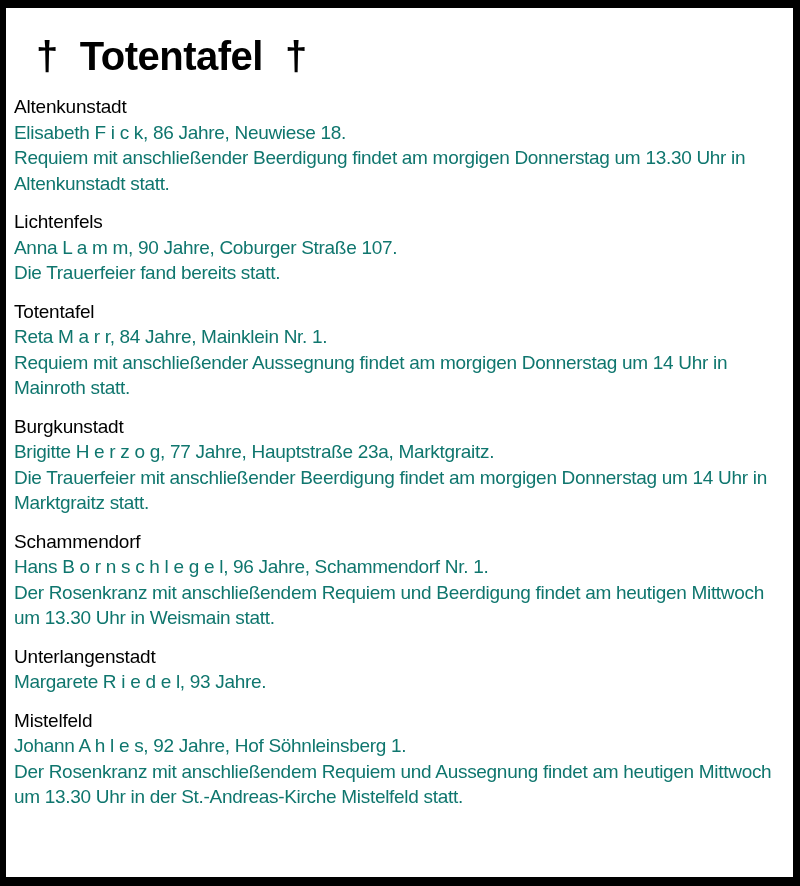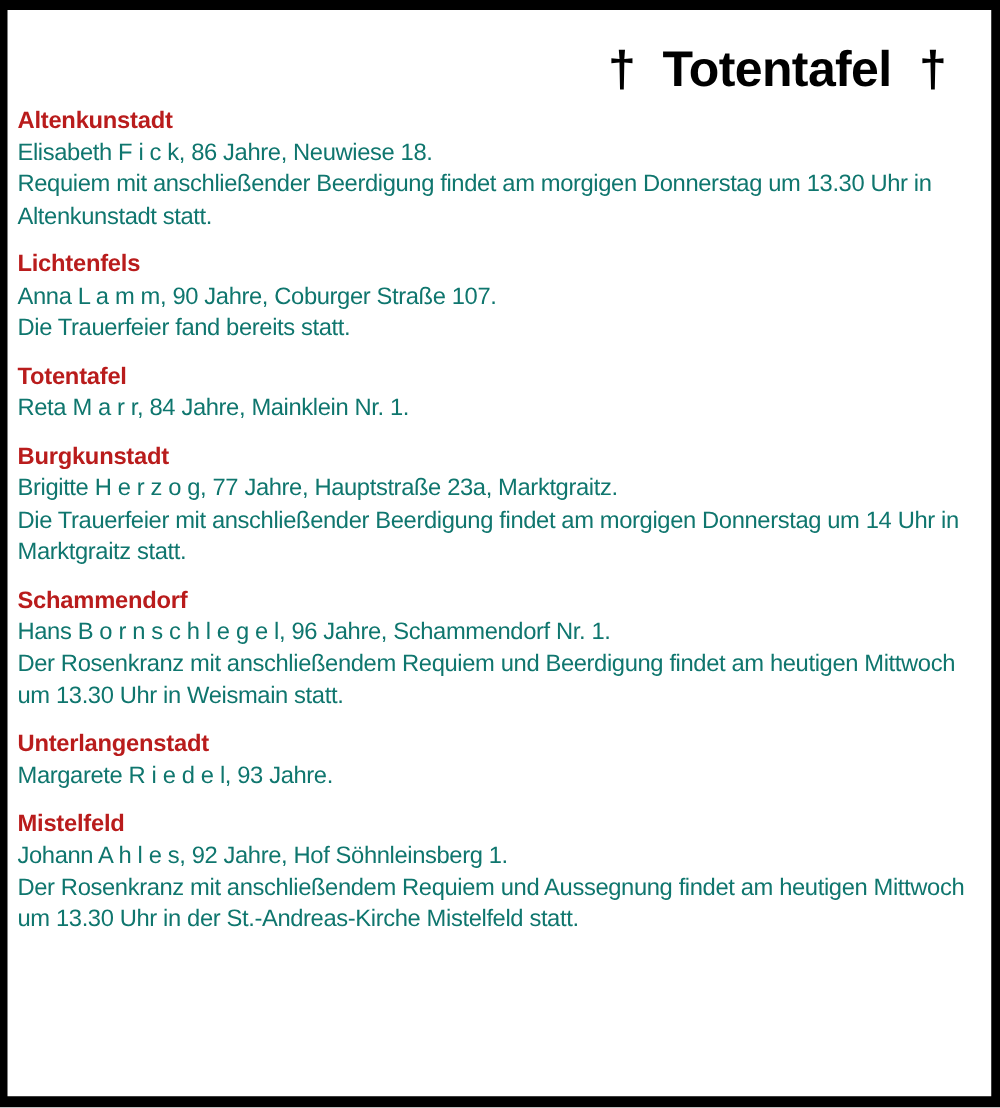--- a/index.html
+++ b/index.html
@@ -18,43 +18,44 @@
     background: #ffffff;
     border-top: 8px solid #000000;
     border-bottom: 9px solid #000000;
     border-left: 6px solid #000000;
     border-right: 7px solid #000000;
     padding: 20px 14px 0 8px;
     overflow: hidden;
   }
 
   .page-title {
-    text-align: right;
+    text-align: left;
     font-size: 40px;
     font-weight: bold;
     color: #000000;
     line-height: 56px;
+    margin-bottom: 10px;
     letter-spacing: -0.5px;
     white-space: nowrap;
   }
 
   .page-title .cross {
     display: inline-block;
     margin: 0 22px;
     font-weight: bold;
   }
 
   .notice {
     margin-bottom: 13px;
   }
 
   .town-heading {
     font-size: 19px;
-    font-weight: bold;
-    color: #b91c1c;
+    font-weight: normal;
+    color: #000000;
     line-height: 25.5px;
     letter-spacing: -0.2px;
   }
 
   .notice-line {
     font-size: 19px;
     font-weight: normal;
     color: #0f766e;
     line-height: 25.5px;
     letter-spacing: -0.3px;
@@ -75,20 +76,21 @@
 
   <div class="notice">
     <div class="town-heading">Lichtenfels</div>
     <div class="notice-line">Anna L a m m, 90 Jahre, Coburger Straße 107.</div>
     <div class="notice-line">Die Trauerfeier fand bereits statt.</div>
   </div>
 
   <div class="notice">
     <div class="town-heading">Totentafel</div>
     <div class="notice-line">Reta M a r r, 84 Jahre, Mainklein Nr. 1.</div>
+    <div class="notice-line">Requiem mit anschließender Aussegnung findet am morgigen Donnerstag um 14 Uhr in Mainroth statt.</div>
   </div>
 
   <div class="notice">
     <div class="town-heading">Burgkunstadt</div>
     <div class="notice-line">Brigitte H e r z o g, 77 Jahre, Hauptstraße 23a, Marktgraitz.</div>
     <div class="notice-line">Die Trauerfeier mit anschließender Beerdigung findet am morgigen Donnerstag um 14 Uhr in Marktgraitz statt.</div>
   </div>
 
   <div class="notice">
     <div class="town-heading">Schammendorf</div>

